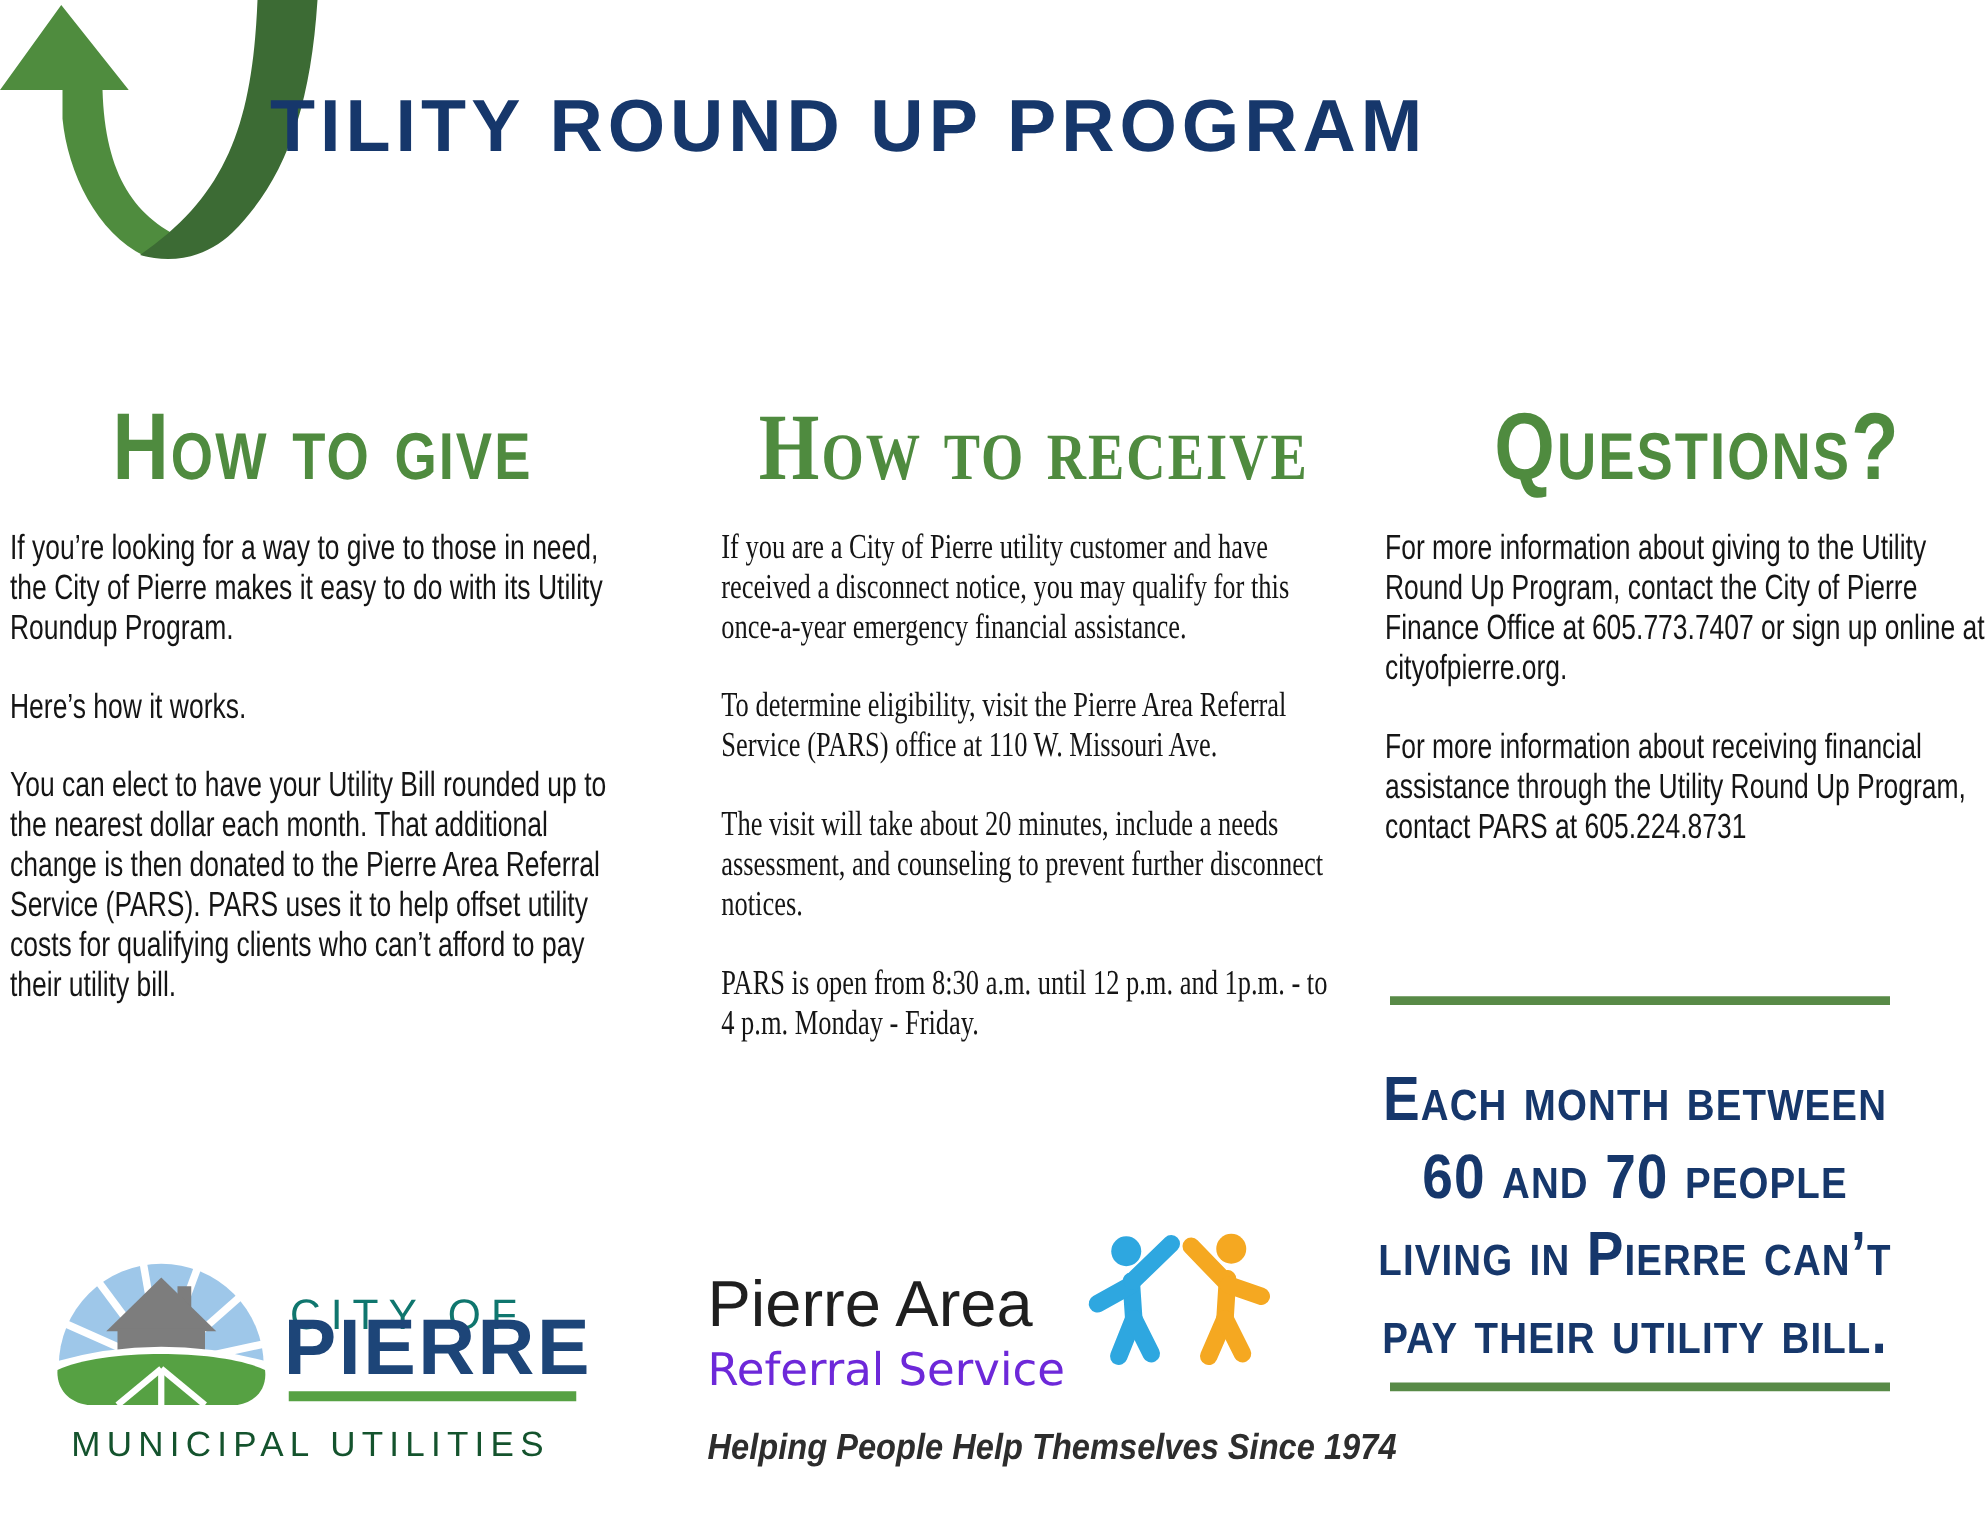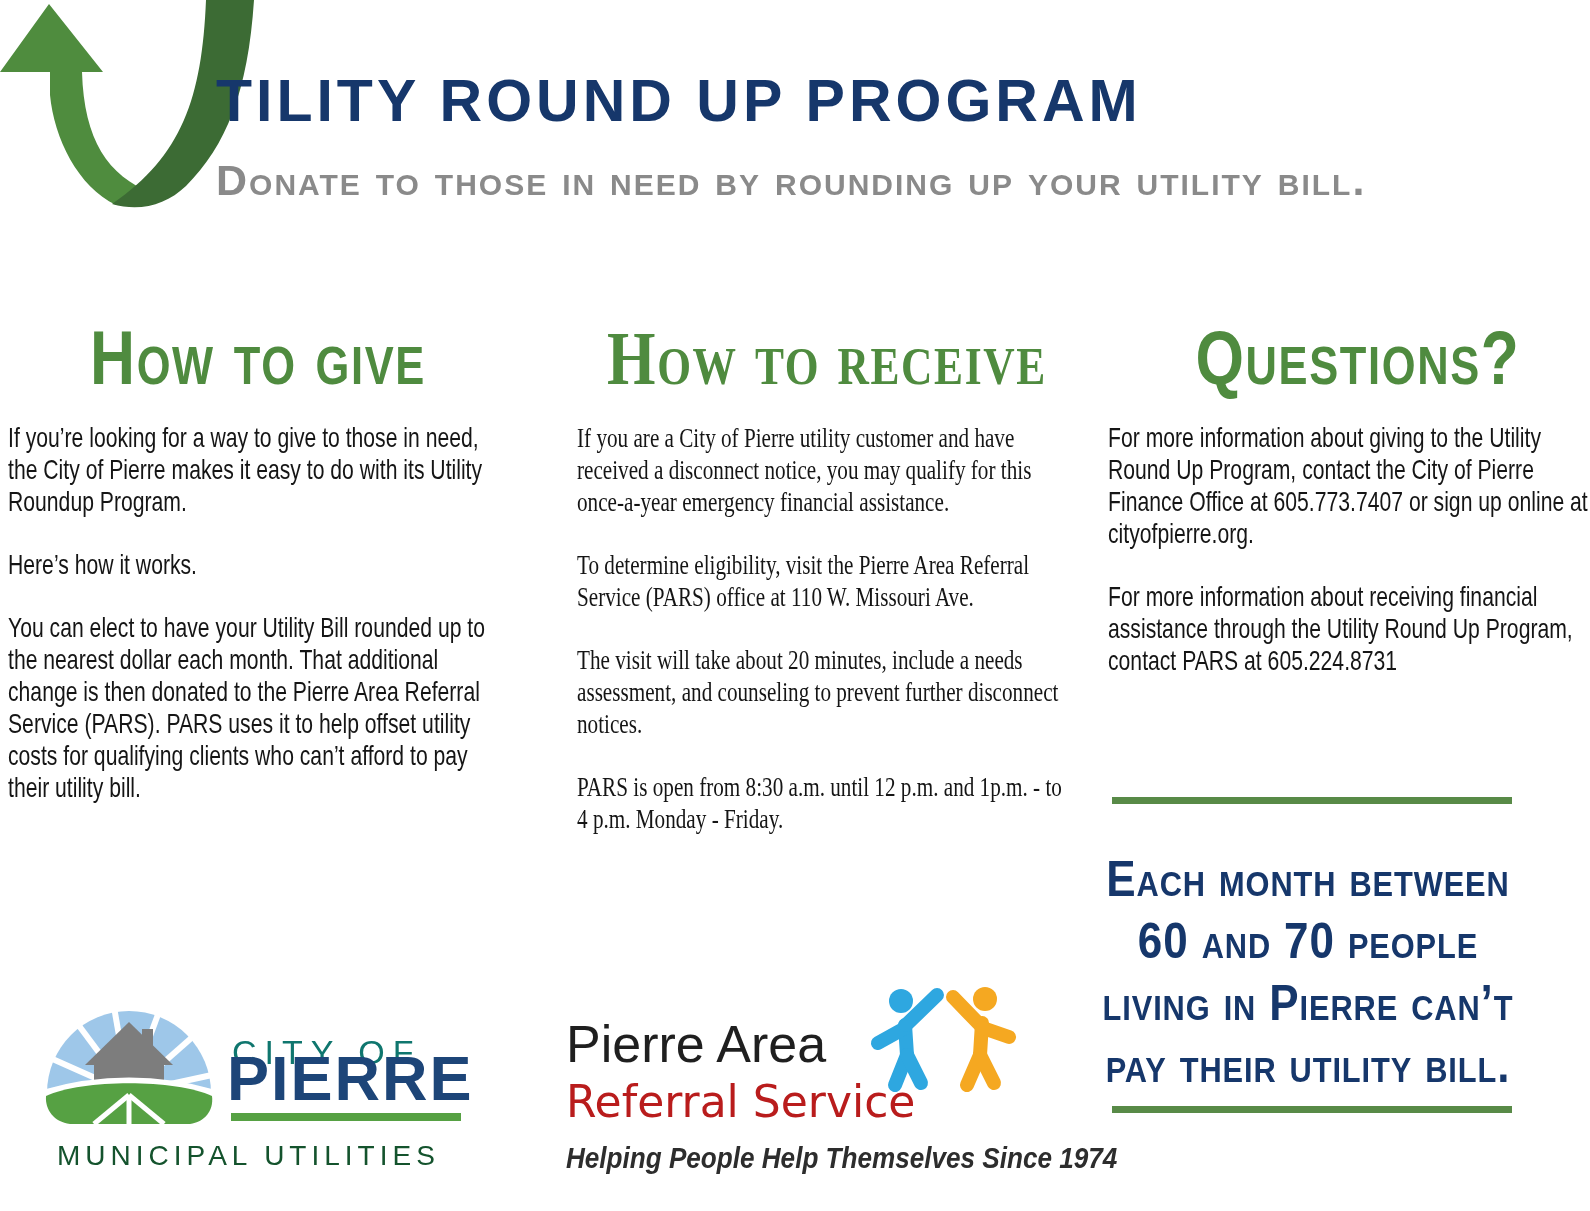--- a/index.html
+++ b/index.html
@@ -62,21 +62,21 @@
     position:absolute; left:57px; top:1140px;
     font-size:28px; letter-spacing:5px; color:#14532d; white-space:nowrap;
   }
   
   .pars-name1 {
     position:absolute; left:566px; top:1014px;
     font-family:Liberation Sans, sans-serif; font-size:52px; color:#1f1f1f; white-space:nowrap;
   }
   .pars-name2 {
     position:absolute; left:566px; top:1076px;
-    font-family:"DejaVu Sans", sans-serif; font-size:44px; color:#b91c1c; white-space:nowrap;text-align:center;
+    font-family:"DejaVu Sans", sans-serif; font-size:36px; color:#6d28d9; white-space:nowrap;text-align:center;
   }
   .pars-people { position:absolute; left:865px; top:985px; width:160px; height:115px; }
   .pars-tagline {
     position:absolute; left:566px; top:1142px;
     font-size:29px; font-style:italic; font-weight:600; color:#2d2d2d; white-space:nowrap;
     transform:scaleX(0.9); transform-origin:0 0;
   }
 </style>
 </head>
 <body>
@@ -84,21 +84,20 @@
 <div class="flyer">
 
   <svg class="arrow-logo" viewBox="0 0 262 216" aria-hidden="true">
 
     <path d="M0,72 L49,4 L103,72 L82,72 C84,140 108,176 152,193 L116,205 C78,187 54,138 50,95 L50,72 Z" fill="#4f8c3e"></path>
 
     <path d="M206,0 C202,98 182,156 112,204 C140,212 166,205 186,186 C226,146 248,92 254,0 Z" fill="#3c6b34"></path>
   </svg>
 
   <h1 class="title">TILITY ROUND UP PROGRAM</h1>
-  <div class="subtitle">Donate to those in need by rounding up your utility bill.</div>
 
   <section class="col col-1">
     <h2>How to give</h2>
     <div class="body">
       <p>If you’re looking for a way to give to those in need, the City of Pierre makes it easy to do with its Utility Roundup Program.</p>
       <p>Here’s how it works.</p>
       <p>You can elect to have your Utility Bill rounded up to the nearest dollar each month. That additional change is then donated to the Pierre Area Referral Service (PARS). PARS uses it to help offset utility costs for qualifying clients who can’t afford to pay their utility bill.</p>
     </div>
   </section>
 

